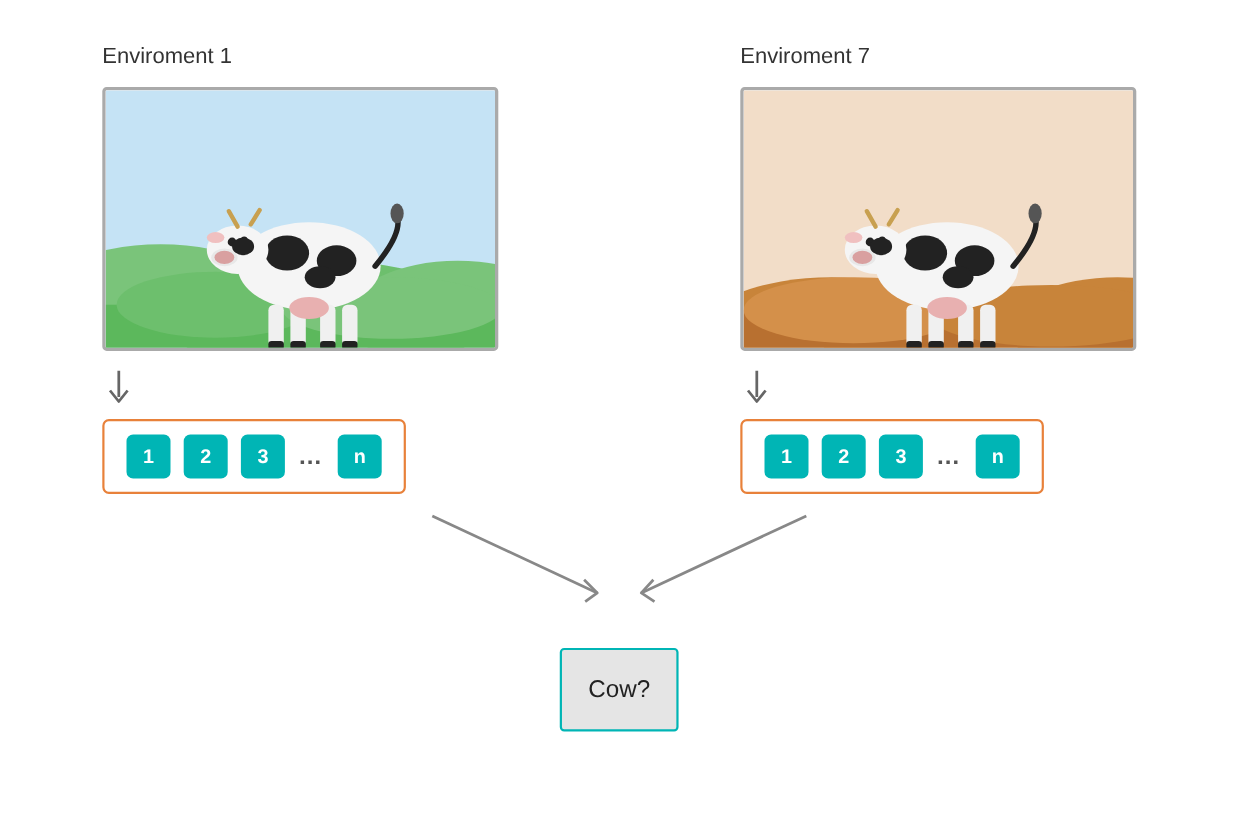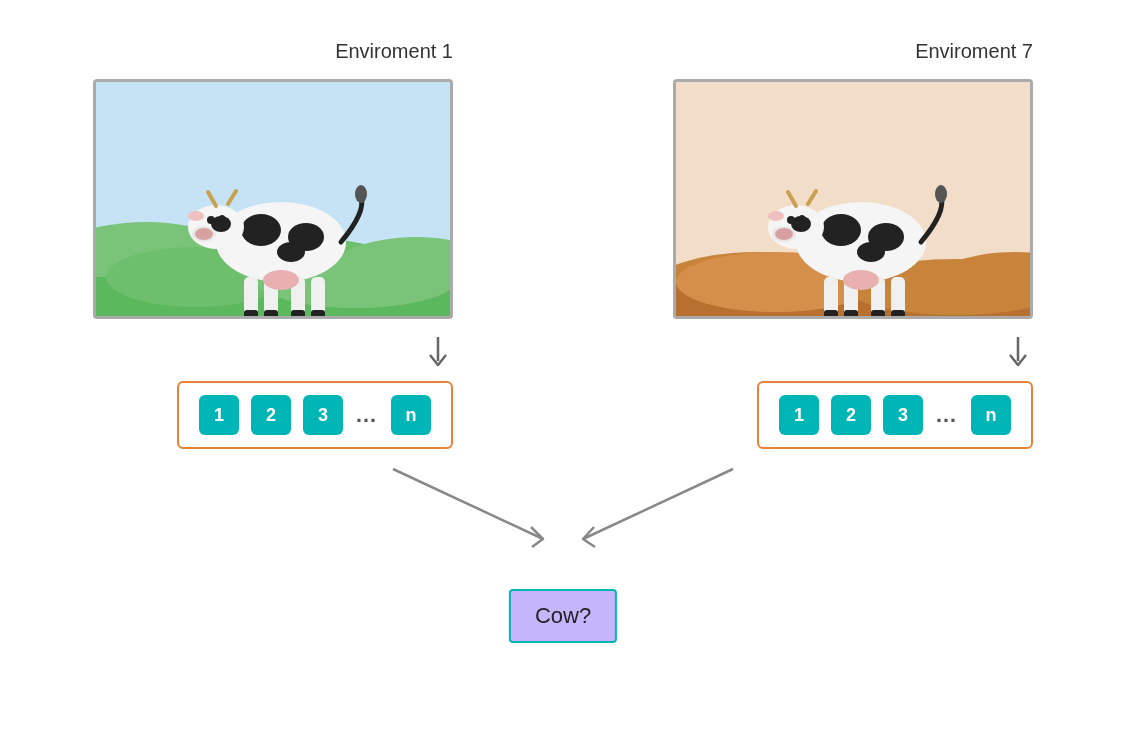--- a/index.html
+++ b/index.html
@@ -25,21 +25,21 @@
       display: flex;
       flex-direction: row;
       justify-content: center;
       gap: 220px;
       align-items: flex-start;
     }
 
     .environment {
       display: flex;
       flex-direction: column;
-      align-items: flex-end;
+      align-items: flex-start;
       gap: 0px;
     }
 
     .env-title {
       font-size: 20px;
       color: #333;
       margin-bottom: 16px;
       font-weight: normal;
     }
 
@@ -87,24 +87,24 @@
     .feature-dots {
       font-size: 22px;
       color: #555;
       letter-spacing: 2px;
       font-weight: bold;
     }
 
     .classifier-box {
       border: 2px solid #00b5b5;
       border-radius: 4px;
-      padding: 12px 24px;
+      padding: 23px 24px;
       font-size: 22px;
       color: #222;
-      background: #c4b5fd;
+      background: #e5e5e5;
       margin-top: 50px;
     }
 
     .classifier-label {
       font-size: 20px;
       color: #333;
       margin-top: 12px;
     }
   </style>
 </head>

